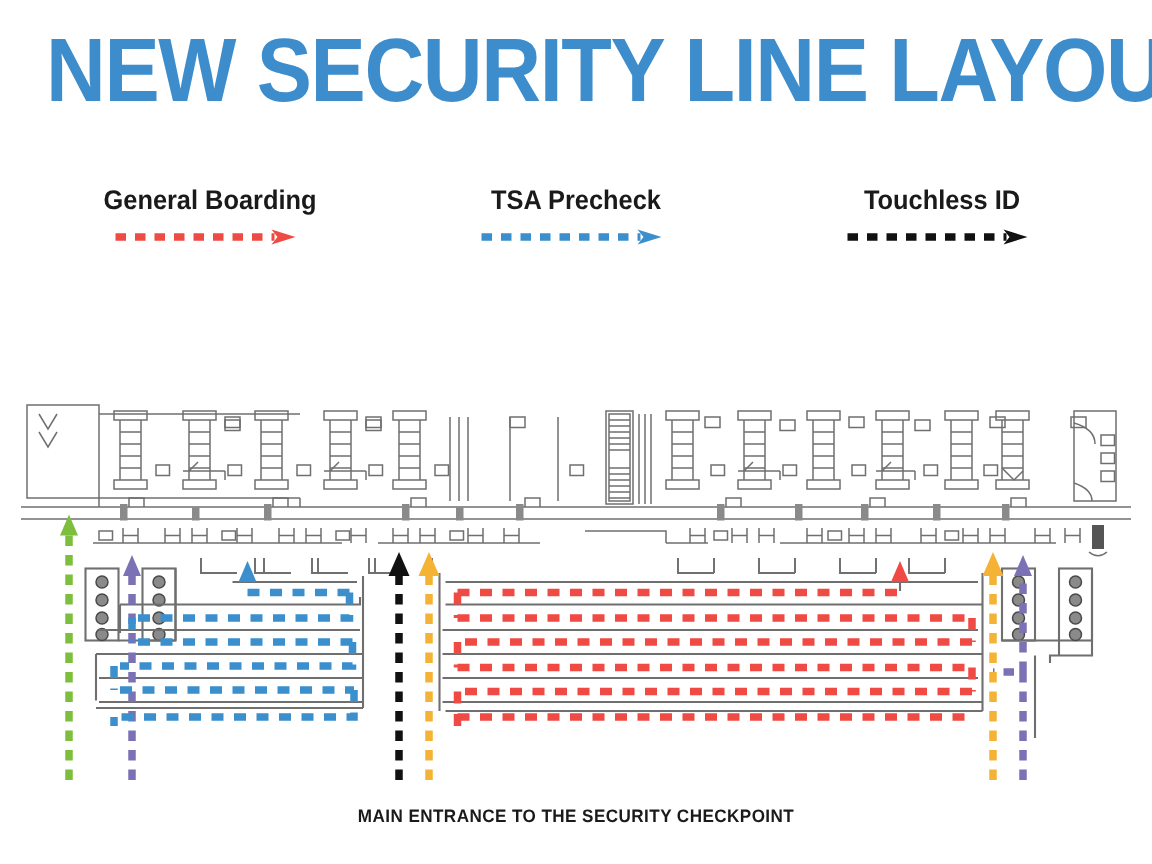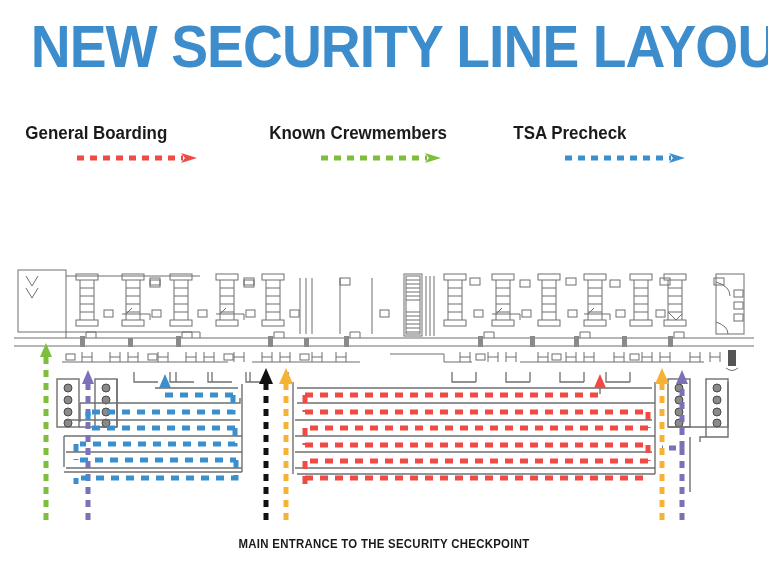--- a/index.html
+++ b/index.html
@@ -37,20 +37,21 @@
   #legend {
     position: absolute;
     top: 122px;
     left: 18px;
     width: 732px;
     display: grid;
     grid-template-columns: repeat(3, 1fr);
     grid-template-rows: 66px 66px;
   }
   .legend-item {
+    text-align: center;
     position: relative;
   }
   .legend-label {
     font-family: "Liberation Sans Narrow", "Liberation Sans", sans-serif;
     font-weight: bold;
     font-size: 18px;
     color: #1a1a1a;
     letter-spacing: 0px;
     transform: scaleX(0.94);
     white-space: nowrap;
@@ -102,41 +103,41 @@
     <div class="legend-label">General Boarding</div>
     <div class="legend-arrow">
       <svg width="130" height="12" viewBox="0 0 130 12">
         <line x1="2" y1="6" x2="108" y2="6" stroke="#f04a45" stroke-width="5" stroke-dasharray="7 6"></line>
         <path d="M106 1 L122 6 L106 11 L110 6 Z" fill="#f04a45"></path>
       </svg>
     </div>
   </div>
 
 
-  <div class="legend-item">
-    <div class="legend-label">Known Crewmembers</div>
-    <div class="legend-arrow">
-      <svg width="130" height="12" viewBox="0 0 130 12">
-        <line x1="2" y1="6" x2="108" y2="6" stroke="#7dbe3c" stroke-width="5" stroke-dasharray="7 6"></line>
-        <path d="M106 1 L122 6 L106 11 L110 6 Z" fill="#7dbe3c"></path>
-      </svg>
-    </div>
-  </div>
 
 
   <div class="legend-item">
     <div class="legend-label">TSA Precheck</div>
     <div class="legend-arrow">
       <svg width="130" height="12" viewBox="0 0 130 12">
         <line x1="2" y1="6" x2="108" y2="6" stroke="#3a8fcc" stroke-width="5" stroke-dasharray="7 6"></line>
         <path d="M106 1 L122 6 L106 11 L110 6 Z" fill="#3a8fcc"></path>
       </svg>
     </div>
   </div>
 
+  <div class="legend-item">
+    <div class="legend-label">Touchless ID</div>
+    <div class="legend-arrow">
+      <svg width="130" height="12" viewBox="0 0 130 12">
+        <line x1="2" y1="6" x2="108" y2="6" stroke="#111111" stroke-width="5" stroke-dasharray="7 6"></line>
+        <path d="M106 1 L122 6 L106 11 L110 6 Z" fill="#111111"></path>
+      </svg>
+    </div>
+  </div>
 
 </div>
 
 <div id="plan">
 <svg width="768" height="272" viewBox="0 0 768 272">
 
   <g stroke="#6f6f6f" fill="none" stroke-width="1">
 
     <rect x="18" y="8" width="48" height="62"></rect>
     <path d="M26 14 l6 10 l6 -10 M26 26 l6 10 l6 -10"></path>

